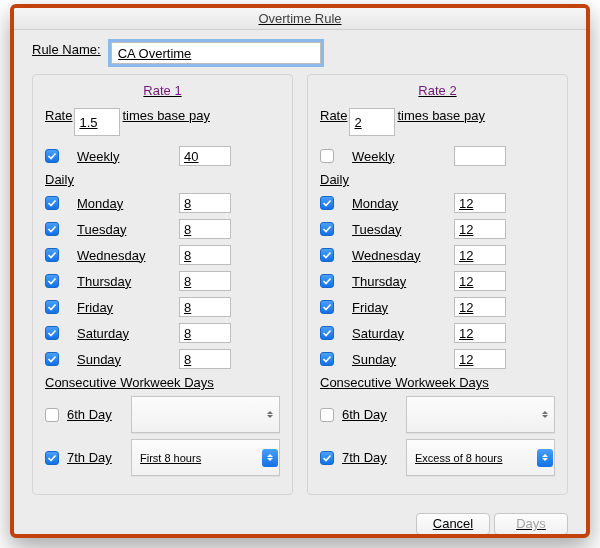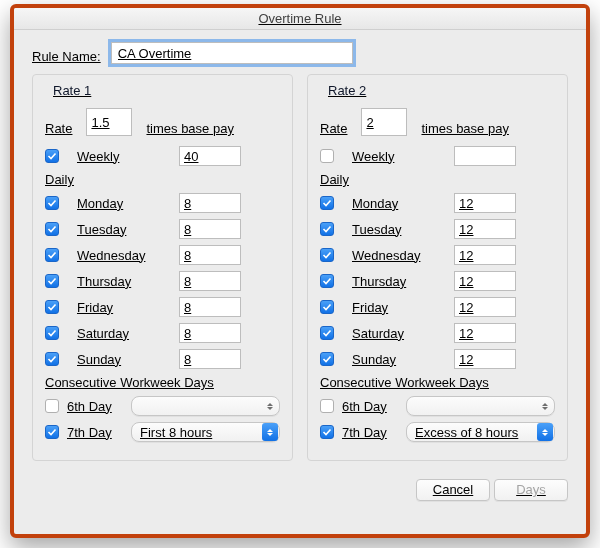--- a/index.html
+++ b/index.html
@@ -27,56 +27,57 @@
   .titlebar {
     height: 22px;
     line-height: 22px;
     text-align: center;
     font-size: 13px;
     background: linear-gradient(#f6f6f6, #e7e7e7);
     border-bottom: 1px solid #cfcfcf;
     color: #3f3f3f;
   }
   .content { padding: 12px 18px 10px 18px; }
-  .row { display:flex; align-items:flex-end; }
+  .row { display:flex; align-items:flex-start; }
   .rule-name-row { margin-bottom: 10px; gap:10px; }
   .rule-name-input {
-    width: 242px; height: 22px;
+    width: 210px; height: 22px;
     border: 1px solid #bdbdbd;
     background: #fff;
     padding: 2px 6px;
     font-size: 13px;
     outline: 3px solid #8cb8ea;
     outline-offset: 0;
     border-radius: 0;
   }
   .cols { display:flex; gap:14px; }
   .group {
     flex:1;
     border: 1px solid #d4d4d4;
     border-radius: 4px;
     padding: 10px 12px 12px 12px;
     position: relative;
     background: #ececec;
   }
   .group-title {
     font-size: 13px;
-    margin: -2px 0 10px 8px;
-    color:#0f172a;
-  }
-  .rate-row { display:flex; align-items:flex-end; gap:14px; margin-bottom:10px; }
+    margin: -2px 0 10px 0;
+    color:#701a75;
+    text-align:center;
+  }
+  .rate-row { display:flex; align-items:flex-start; gap:2px; margin-bottom:10px; }
   .small-input {
     width: 46px; height:28px;
     border:1px solid #bdbdbd;
     background:#fff;
     font-size:13px;
     padding:1px 4px;
   }
   .med-input {
-    width: 62px; height:20px;
+    width: 52px; height:20px;
     border:1px solid #bdbdbd;
     background:#fff;
     font-size:13px;
     padding:1px 4px;
   }
   .check-row {
     display:flex; align-items:center;
     margin-bottom:6px;
     gap:14px;
   }
@@ -95,27 +96,27 @@
     background: linear-gradient(#4aa0f8, #1171e6);
     border-color:#1a66c8;
   }
   .cb.checked svg { width:10px; height:10px; }
   .section-label {
     text-decoration: underline;
     margin: 4px 0 6px 0;
     display:block;
   }
   .popup {
-    height:20px;
+    height:37px;
     border:1px solid #c6c6c6;
-    border-radius:8px;
+    border-radius:0;
     background: linear-gradient(#fcfcfc,#f1f1f1);
     display:flex; align-items:center;
     padding: 0 4px 0 8px;
-    font-size:13px;
+    font-size:11px;
     position: relative;
     box-shadow: 0 1px 0 rgba(0,0,0,0.05);
   }
   .popup .txt { flex:1; white-space:nowrap; overflow:hidden; }
   .popup .endcap {
     width:16px; height:18px;
     margin-right:-3px;
     border-radius:3px;
     display:flex; flex-direction:column;
     align-items:center; justify-content:center;

